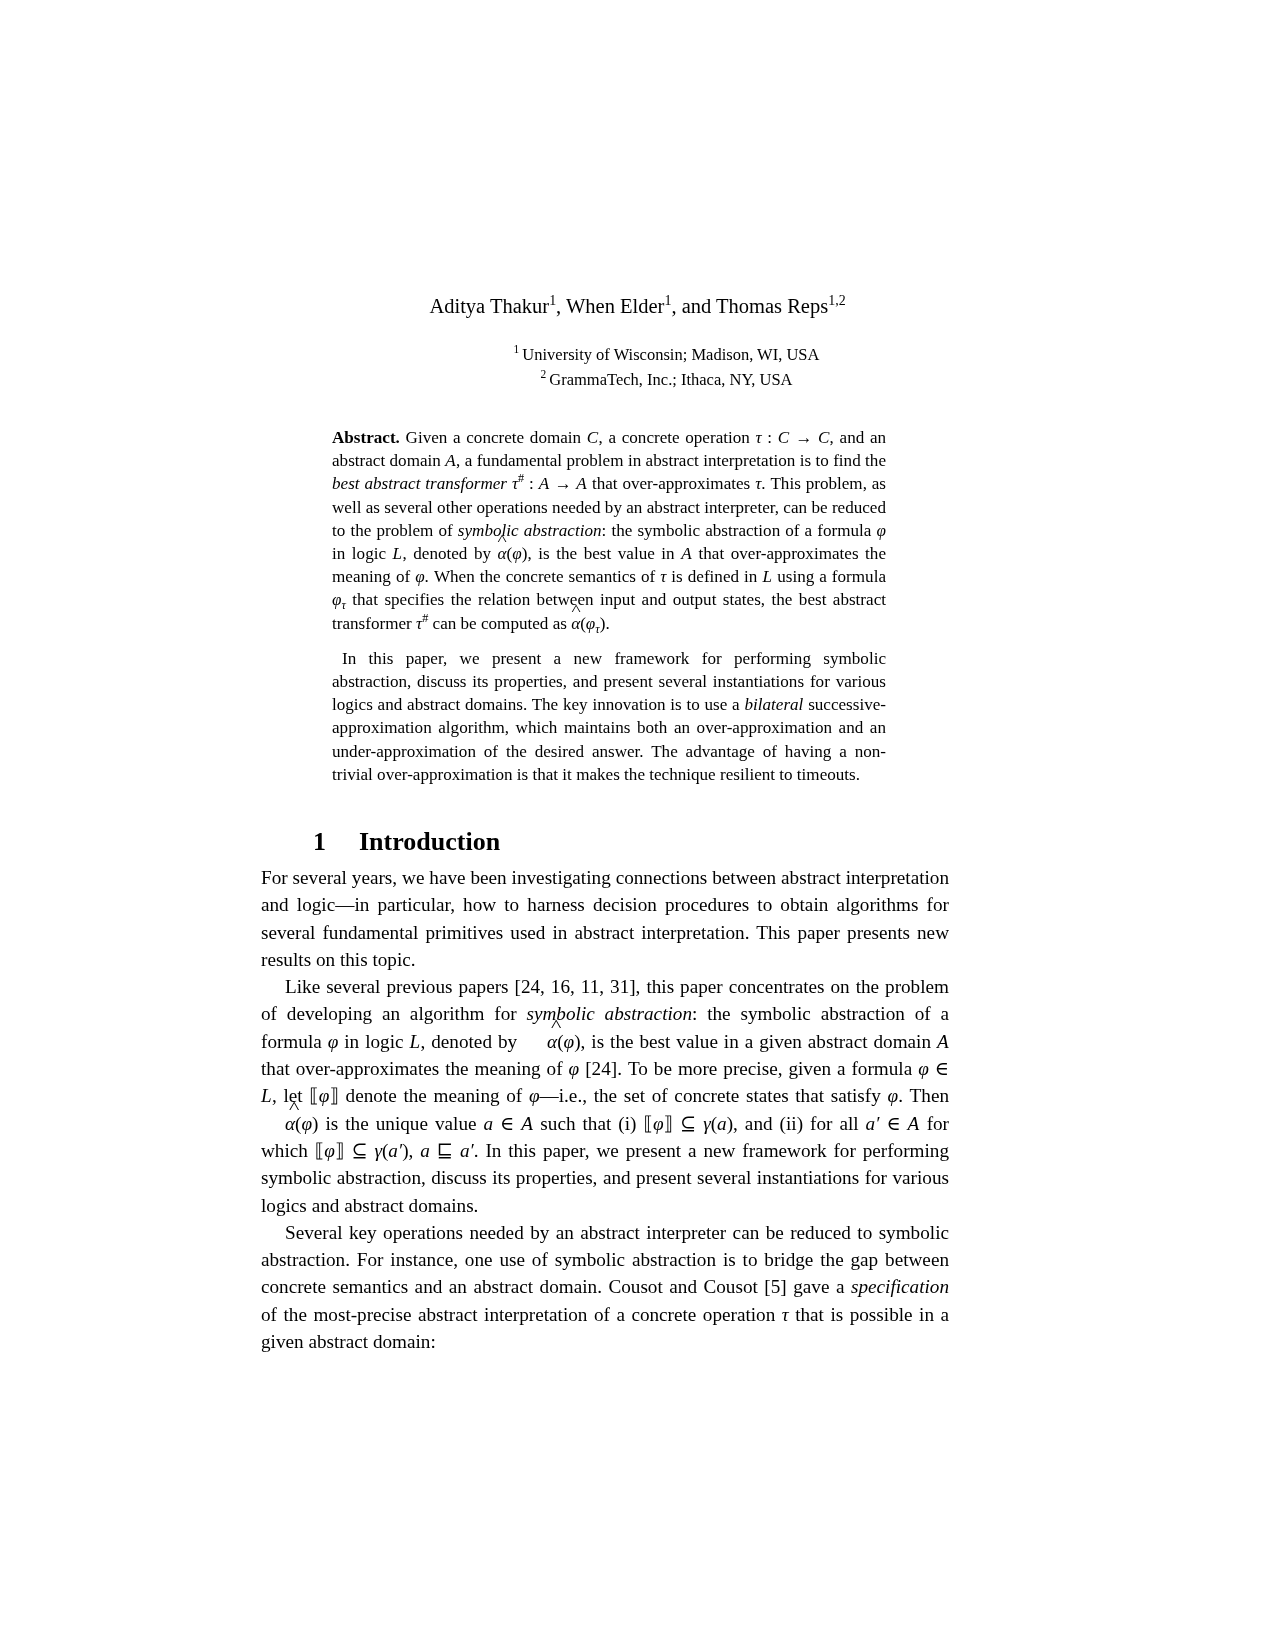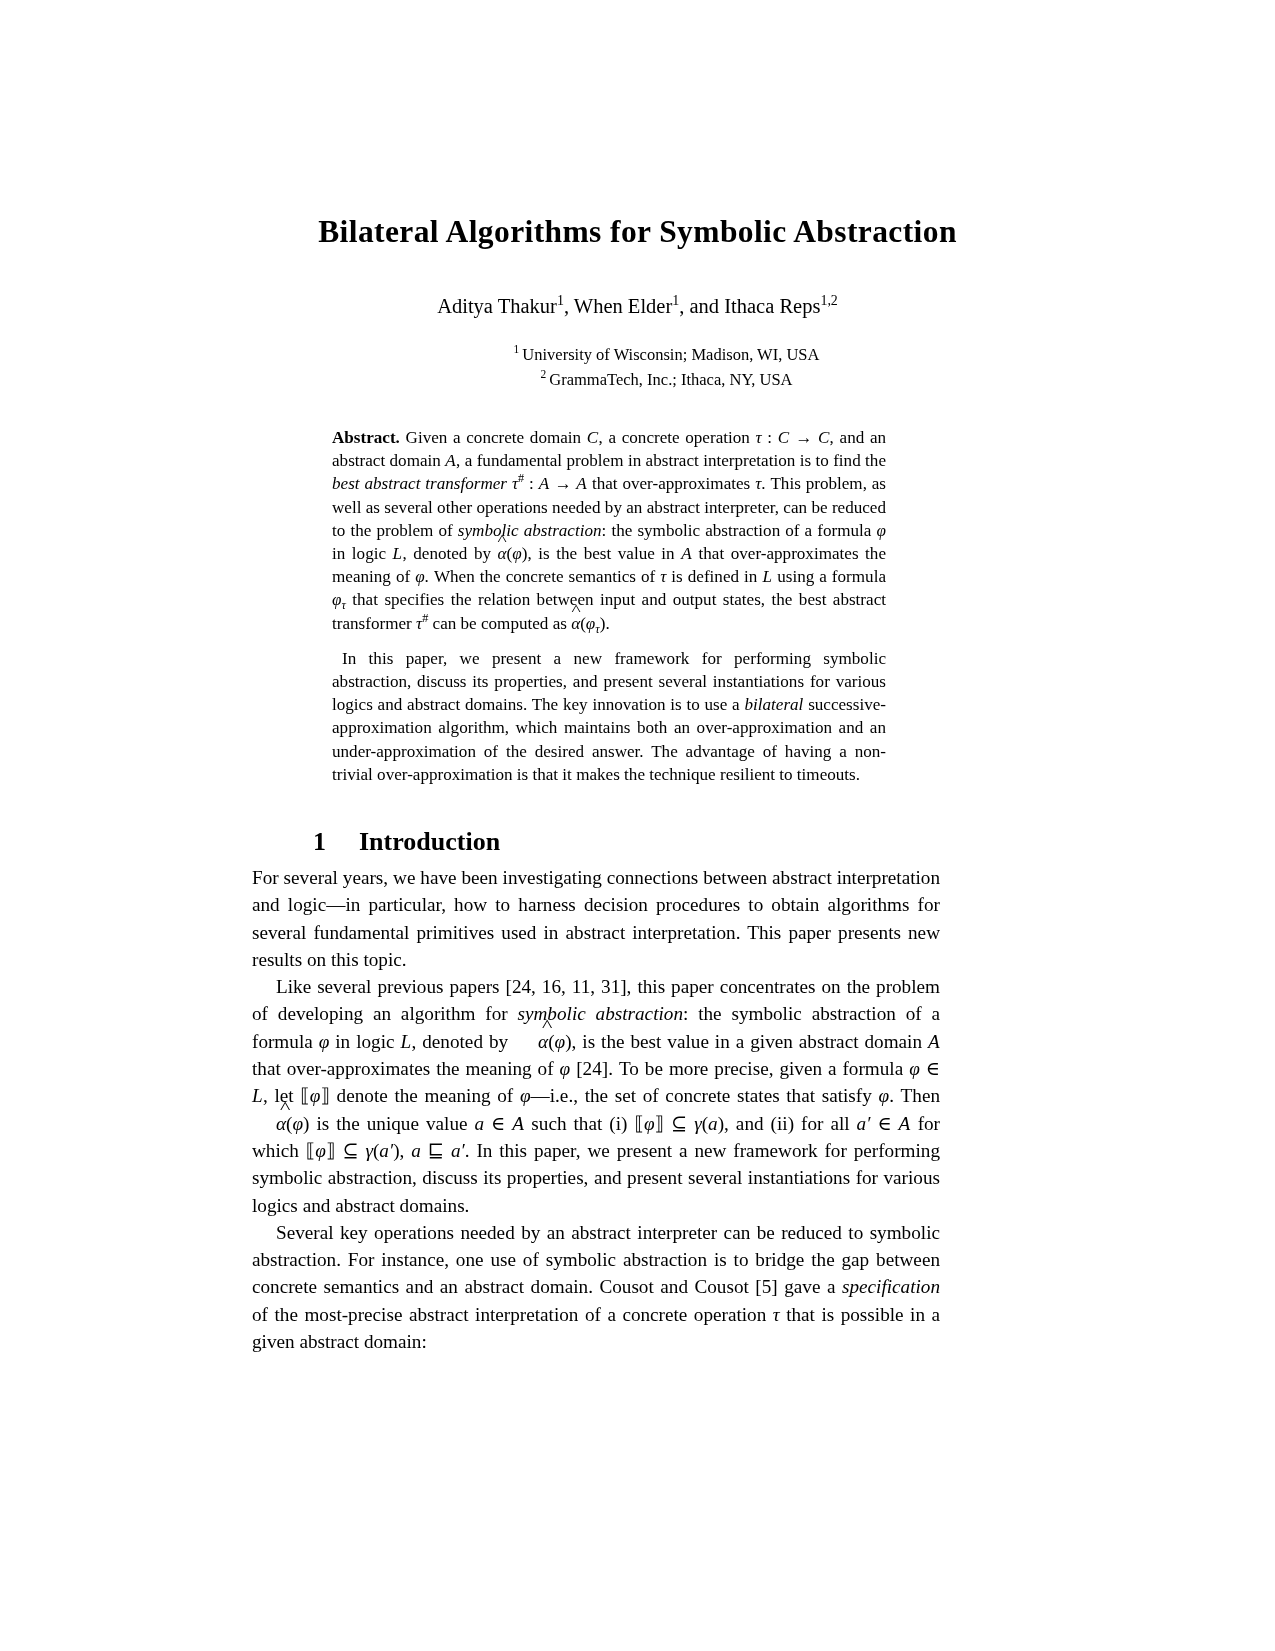--- a/index.html
+++ b/index.html
@@ -93,21 +93,21 @@
     line-height: 1.2;
     margin-left: 48px;
   }
   .section-heading .num {
     display: inline-block;
     width: 46px;
   }
   
   .body-text {
     position: absolute;
-    left: 252px;
+    left: 261px;
     top: 864px;
     width: 688px;
     font-size: 19.2px;
     line-height: 27.3px;
     text-align: justify;
     text-justify: inter-word;
   }
   .body-text p {
     margin: 0;
   }
@@ -133,24 +133,23 @@
   }
   .sub { font-size: 0.72em; vertical-align: sub; line-height: 0; }
   .sup2 { font-size: 0.72em; vertical-align: super; line-height: 0; }
   .nowrap { white-space: nowrap; }
 </style>
 </head>
 <body>
 
 <div class="page">
 
-  <div class="title">Bilateral Algorithms for Symbolic Abstraction</div>
 
   <div class="authors">
-    <span>Aditya Thakur</span><sup>1</sup><span>, </span><span>When Elder</span><sup>1</sup><span>, and </span><span>Ithaca Reps</span><sup>1,2</sup>
+    <span>Aditya Thakur</span><sup>1</sup><span>, </span><span>When Elder</span><sup>1</sup><span>, and </span><span>Thomas Reps</span><sup>1,2</sup>
   </div>
 
   <div class="affil">
     <div>
       <span class="mark">1</span><span>University of Wisconsin; Madison, WI, USA</span>
     </div>
     <div>
       <span class="mark">2</span><span>GrammaTech, Inc.; Ithaca, NY, USA</span>
     </div>
   </div>

